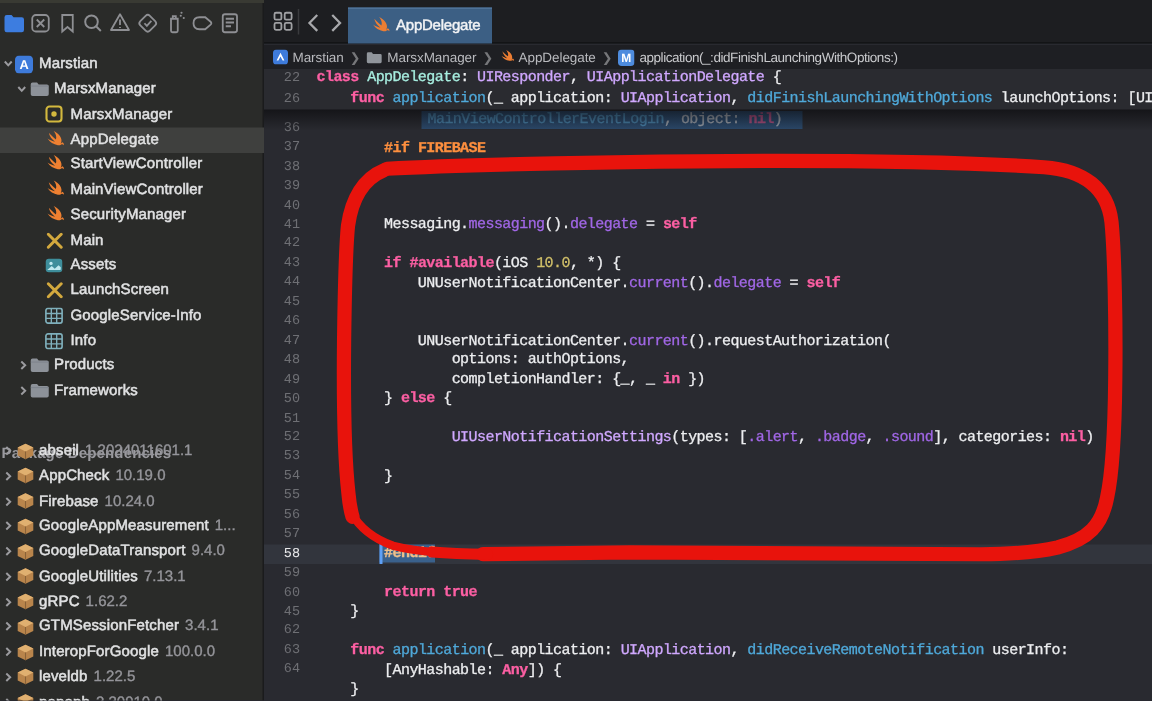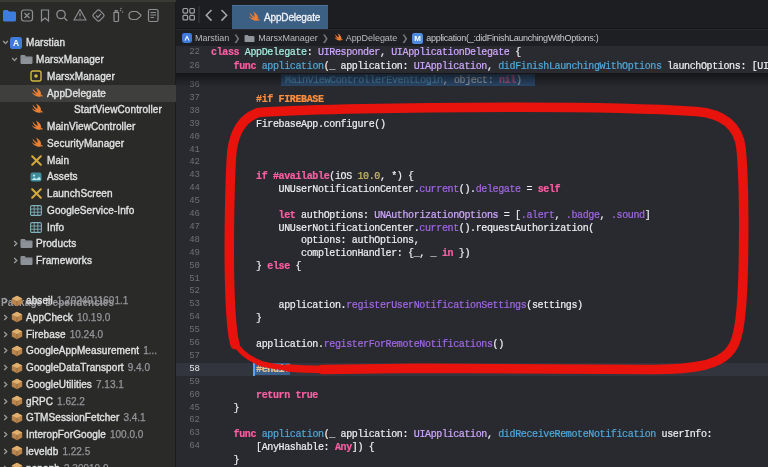--- a/index.html
+++ b/index.html
@@ -137,31 +137,29 @@
 
 <div class="abs" style="left:176px;top:0;width:592px;height:467px;overflow:hidden">
 
   <div class="selbox" style="left:105px;top:74px;width:254px;height:12px;background:#2B4869"></div>
   <div class="cl" style="left:109px;top:75.8px;color:#9BA1AA"><span style="color:#4880A8">MainViewControllerEventLogin</span>, object: <span style="color:#A84E7D;font-weight:700">nil</span>)</div>
 
   <div class="selbox" style="left:76.8px;top:362.7px;width:37px;height:12.8px"></div>
   <div style="position:absolute;left:76.5px;top:361px;width:2.5px;height:15px;background:#5EA0F6"></div>
 
   <div class="cl" style="top:94.5px">        <span class="p">#if FIREBASE</span></div>
-  <div class="cl" style="top:120.3px">        FirebaseApp.configure()</div>
+  <div class="cl" style="top:146.1px">        Messaging.<span class="pu">messaging</span>().<span class="pu">delegate</span> = <span class="k">self</span></div>
   <div class="cl" style="top:171.9px">        <span class="k">if #available</span>(iOS <span class="nu">10.0</span>, *) {</div>
   <div class="cl" style="top:184.8px">            UNUserNotificationCenter.<span class="pu">current</span>().<span class="pu">delegate</span> = <span class="k">self</span></div>
-  <div class="cl" style="top:210.6px">            <span class="k">let</span> authOptions: <span class="lv">UNAuthorizationOptions</span> = [<span class="pu">.alert</span>, <span class="pu">.badge</span>, <span class="pu">.sound</span>]</div>
   <div class="cl" style="top:223.5px">            UNUserNotificationCenter.<span class="pu">current</span>().requestAuthorization(</div>
   <div class="cl" style="top:236.4px">                options: authOptions,</div>
   <div class="cl" style="top:249.3px">                completionHandler: {_, _ <span class="k">in</span> })</div>
   <div class="cl" style="top:262.2px">        } <span class="k">else</span> {</div>
-  <div class="cl" style="top:300.9px">            application.<span class="pu">registerUserNotificationSettings</span>(settings)</div>
+  <div class="cl" style="top:288.0px">                <span class="lv">UIUserNotificationSettings</span>(types: [<span class="pu">.alert</span>, <span class="pu">.badge</span>, <span class="pu">.sound</span>], categories: <span class="k">nil</span>)</div>
   <div class="cl" style="top:313.8px">        }</div>
-  <div class="cl" style="top:339.6px">        application.<span class="pu">registerForRemoteNotifications</span>()</div>
   <div class="cl" style="top:365.4px">        <span style="color:#EFC08B;font-weight:700">#endif</span></div>
   <div class="cl" style="top:391.2px">        <span class="k">return true</span></div>
   <div class="cl" style="top:404.1px">    }</div>
   <div class="cl" style="top:429.9px">    <span class="k">func</span> <span class="fn">application</span>(_ application: <span class="lv">UIApplication</span>, <span class="fn">didReceiveRemoteNotification</span> userInfo:</div>
   <div class="cl" style="top:442.8px">        [AnyHashable: <span class="k">Any</span>]) {</div>
   <div class="cl" style="top:455.7px">    }</div>
 
   <div class="ln" style="top:82.0px">36</div>
   <div class="ln" style="top:94.9px">37</div>
   <div class="ln" style="top:107.8px">38</div>
@@ -261,21 +259,21 @@
 <div class="row" style="top:84.6px;background:#3F403E">
   <svg style="position:absolute;left:30px" width="13" height="13" viewBox="0 0 16 16">
       <path fill="#EE8031" d="M12.9 10.9c1.1-1.9.8-4.3-.7-6.3C11 2.9 9.2 1.4 7.1.5c1.8 2.2 2.6 4.7 1.9 6.8C7 5.9 4.9 4 3.1 1.9c.6 2.7 2.5 5.5 5.1 7.4C6.3 8.9 4.1 8 2.1 6.6c1.8 2.9 5 5 8.4 5.4 1 .1 1.9 0 2.6-.4.8-.4 1.8-.3 2.3.5.4-1.1-.2-2.2-1.3-2.5-.3.5-.7.9-1.2 1.3z"></path>
     </svg>
   <span class="nm" style="margin-left:47px">AppDelegate</span>
 </div>
 <div class="row" style="top:101.3px">
   <svg style="position:absolute;left:30px" width="13" height="13" viewBox="0 0 16 16">
       <path fill="#EE8031" d="M12.9 10.9c1.1-1.9.8-4.3-.7-6.3C11 2.9 9.2 1.4 7.1.5c1.8 2.2 2.6 4.7 1.9 6.8C7 5.9 4.9 4 3.1 1.9c.6 2.7 2.5 5.5 5.1 7.4C6.3 8.9 4.1 8 2.1 6.6c1.8 2.9 5 5 8.4 5.4 1 .1 1.9 0 2.6-.4.8-.4 1.8-.3 2.3.5.4-1.1-.2-2.2-1.3-2.5-.3.5-.7.9-1.2 1.3z"></path>
     </svg>
-  <span class="nm" style="margin-left:74px">StartViewController</span>
+  <span class="nm" style="margin-left:47px">StartViewController</span>
 </div>
 <div class="row" style="top:118.1px">
   <svg style="position:absolute;left:30px" width="13" height="13" viewBox="0 0 16 16">
       <path fill="#EE8031" d="M12.9 10.9c1.1-1.9.8-4.3-.7-6.3C11 2.9 9.2 1.4 7.1.5c1.8 2.2 2.6 4.7 1.9 6.8C7 5.9 4.9 4 3.1 1.9c.6 2.7 2.5 5.5 5.1 7.4C6.3 8.9 4.1 8 2.1 6.6c1.8 2.9 5 5 8.4 5.4 1 .1 1.9 0 2.6-.4.8-.4 1.8-.3 2.3.5.4-1.1-.2-2.2-1.3-2.5-.3.5-.7.9-1.2 1.3z"></path>
     </svg>
   <span class="nm" style="margin-left:47px">MainViewController</span>
 </div>
 <div class="row" style="top:134.8px">
   <svg style="position:absolute;left:30px" width="13" height="13" viewBox="0 0 16 16">
       <path fill="#EE8031" d="M12.9 10.9c1.1-1.9.8-4.3-.7-6.3C11 2.9 9.2 1.4 7.1.5c1.8 2.2 2.6 4.7 1.9 6.8C7 5.9 4.9 4 3.1 1.9c.6 2.7 2.5 5.5 5.1 7.4C6.3 8.9 4.1 8 2.1 6.6c1.8 2.9 5 5 8.4 5.4 1 .1 1.9 0 2.6-.4.8-.4 1.8-.3 2.3.5.4-1.1-.2-2.2-1.3-2.5-.3.5-.7.9-1.2 1.3z"></path>

